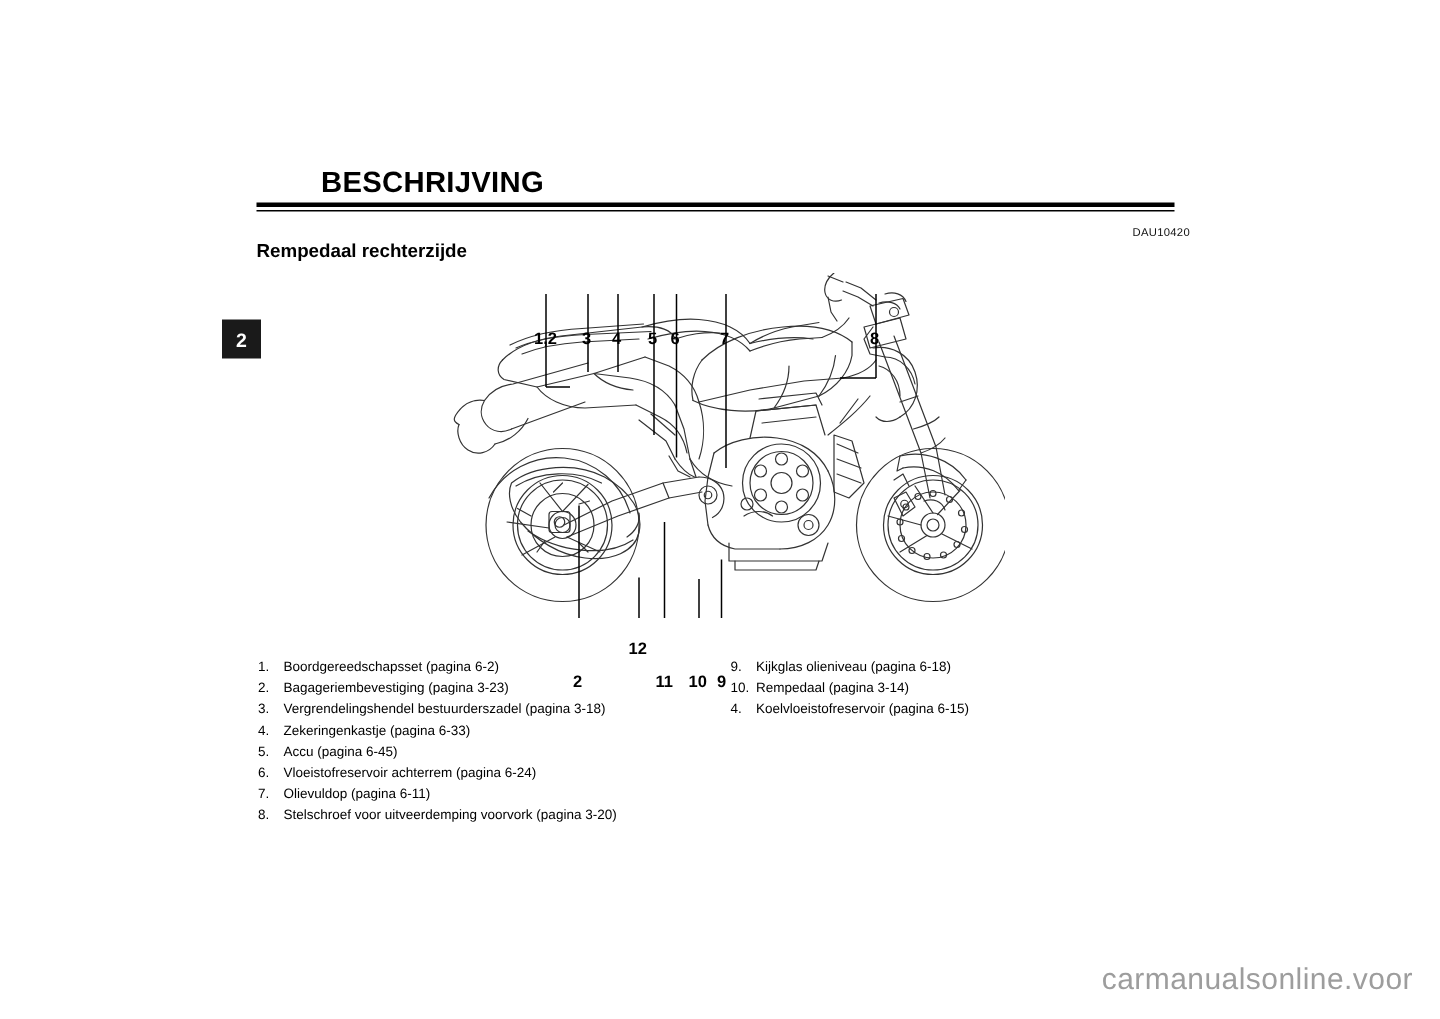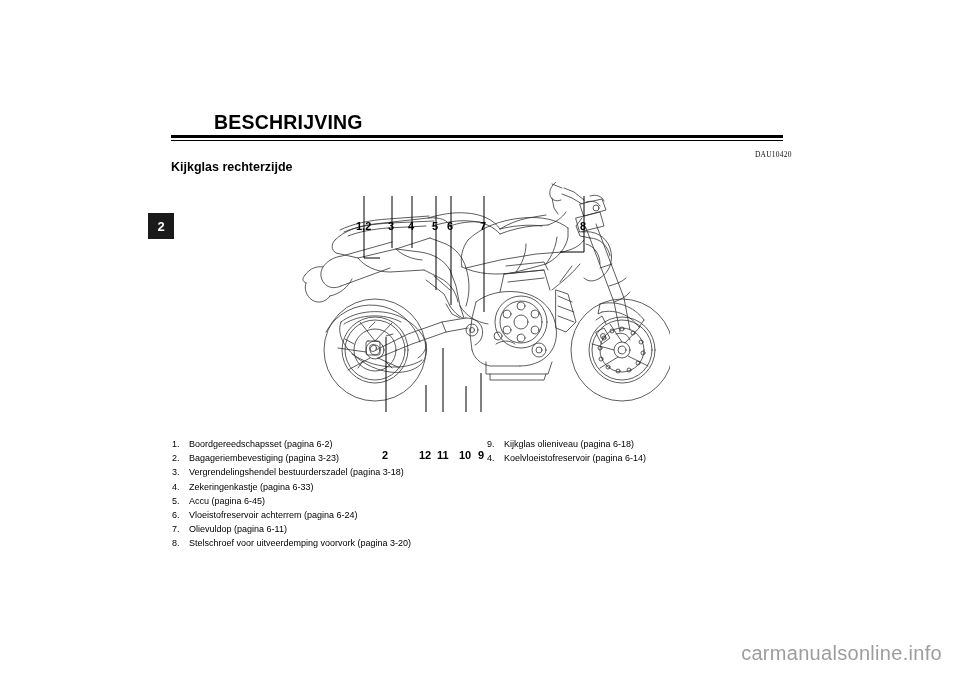--- a/index.html
+++ b/index.html
@@ -70,21 +70,20 @@
   }
 
   
   #doc-code {
     position: absolute;
     left: 755px;
     top: 150px;
     font-size: 7.5px;
     color: #111;
     letter-spacing: 0.2px;
-    font-family: Liberation Serif, serif;
   }
 
   
   #section-heading {
     position: absolute;
     left: 171px;
     top: 160px;
     font-size: 12.5px;
     font-weight: bold;
     white-space: nowrap;
@@ -156,21 +155,21 @@
 <div class="page">
 
   <div id="chapter-title">BESCHRIJVING</div>
   <div id="title-rule-thick"></div>
   <div id="title-rule-thin"></div>
 
   <div id="chapter-tab">2</div>
 
   <div id="doc-code">DAU10420</div>
 
-  <div id="section-heading">Kijkglas rechterzijde</div>
+  <div id="section-heading">Rempedaal rechterzijde</div>
 
   <div id="figure">
     <svg width="370" height="250" viewBox="0 0 370 250" xmlns="http://www.w3.org/2000/svg">
       <g fill="none" stroke="#333" stroke-width="0.8" stroke-linejoin="round" stroke-linecap="round">
 
         <circle cx="75" cy="168" r="51"></circle>
         <circle cx="75" cy="168" r="33"></circle>
         <circle cx="75" cy="168" r="30"></circle>
         <circle cx="75" cy="168" r="9"></circle>
         <circle cx="75" cy="168" r="5"></circle>
@@ -367,21 +366,21 @@
 
   <div class="callout-num" style="left:356px; top:186px;">1,2</div>
   <div class="callout-num" style="left:388px; top:186px;">3</div>
   <div class="callout-num" style="left:408px; top:186px;">4</div>
   <div class="callout-num" style="left:432px; top:186px;">5</div>
   <div class="callout-num" style="left:447px; top:186px;">6</div>
   <div class="callout-num" style="left:480px; top:186px;">7</div>
   <div class="callout-num" style="left:580px; top:186px;">8</div>
 
   <div class="callout-num" style="left:382px; top:415px;">2</div>
-  <div class="callout-num" style="left:419px; top:415px;">12</div>
+  <div class="callout-num" style="left:419px; top:393px;">12</div>
   <div class="callout-num" style="left:437px; top:415px;">11</div>
   <div class="callout-num" style="left:459px; top:415px;">10</div>
   <div class="callout-num" style="left:478px; top:415px;">9</div>
 
   <div class="legend-col" id="legend-left">
     <div class="legend-item">
       <span class="legend-idx">1.</span>
       <span class="legend-txt">Boordgereedschapsset (pagina 6-2)</span>
     </div>
     <div class="legend-item">
@@ -413,20 +412,24 @@
       <span class="legend-txt">Stelschroef voor uitveerdemping voorvork (pagina 3-20)</span>
     </div>
   </div>
 
   <div class="legend-col" id="legend-right">
     <div class="legend-item">
       <span class="legend-idx">9.</span>
       <span class="legend-txt">Kijkglas olieniveau (pagina 6-18)</span>
     </div>
     <div class="legend-item">
+      <span class="legend-idx wide">10.</span>
+      <span class="legend-txt">Rempedaal (pagina 3-14)</span>
+    </div>
+    <div class="legend-item">
       <span class="legend-idx wide">4.</span>
-      <span class="legend-txt">Koelvloeistofreservoir (pagina 6-14)</span>
+      <span class="legend-txt">Koelvloeistofreservoir (pagina 6-15)</span>
     </div>
   </div>
 
-  <div id="watermark">carmanualsonline.info</div>
+  <div id="watermark">carmanualsonline.voor</div>
 
 </div>
 
 </body></html>

